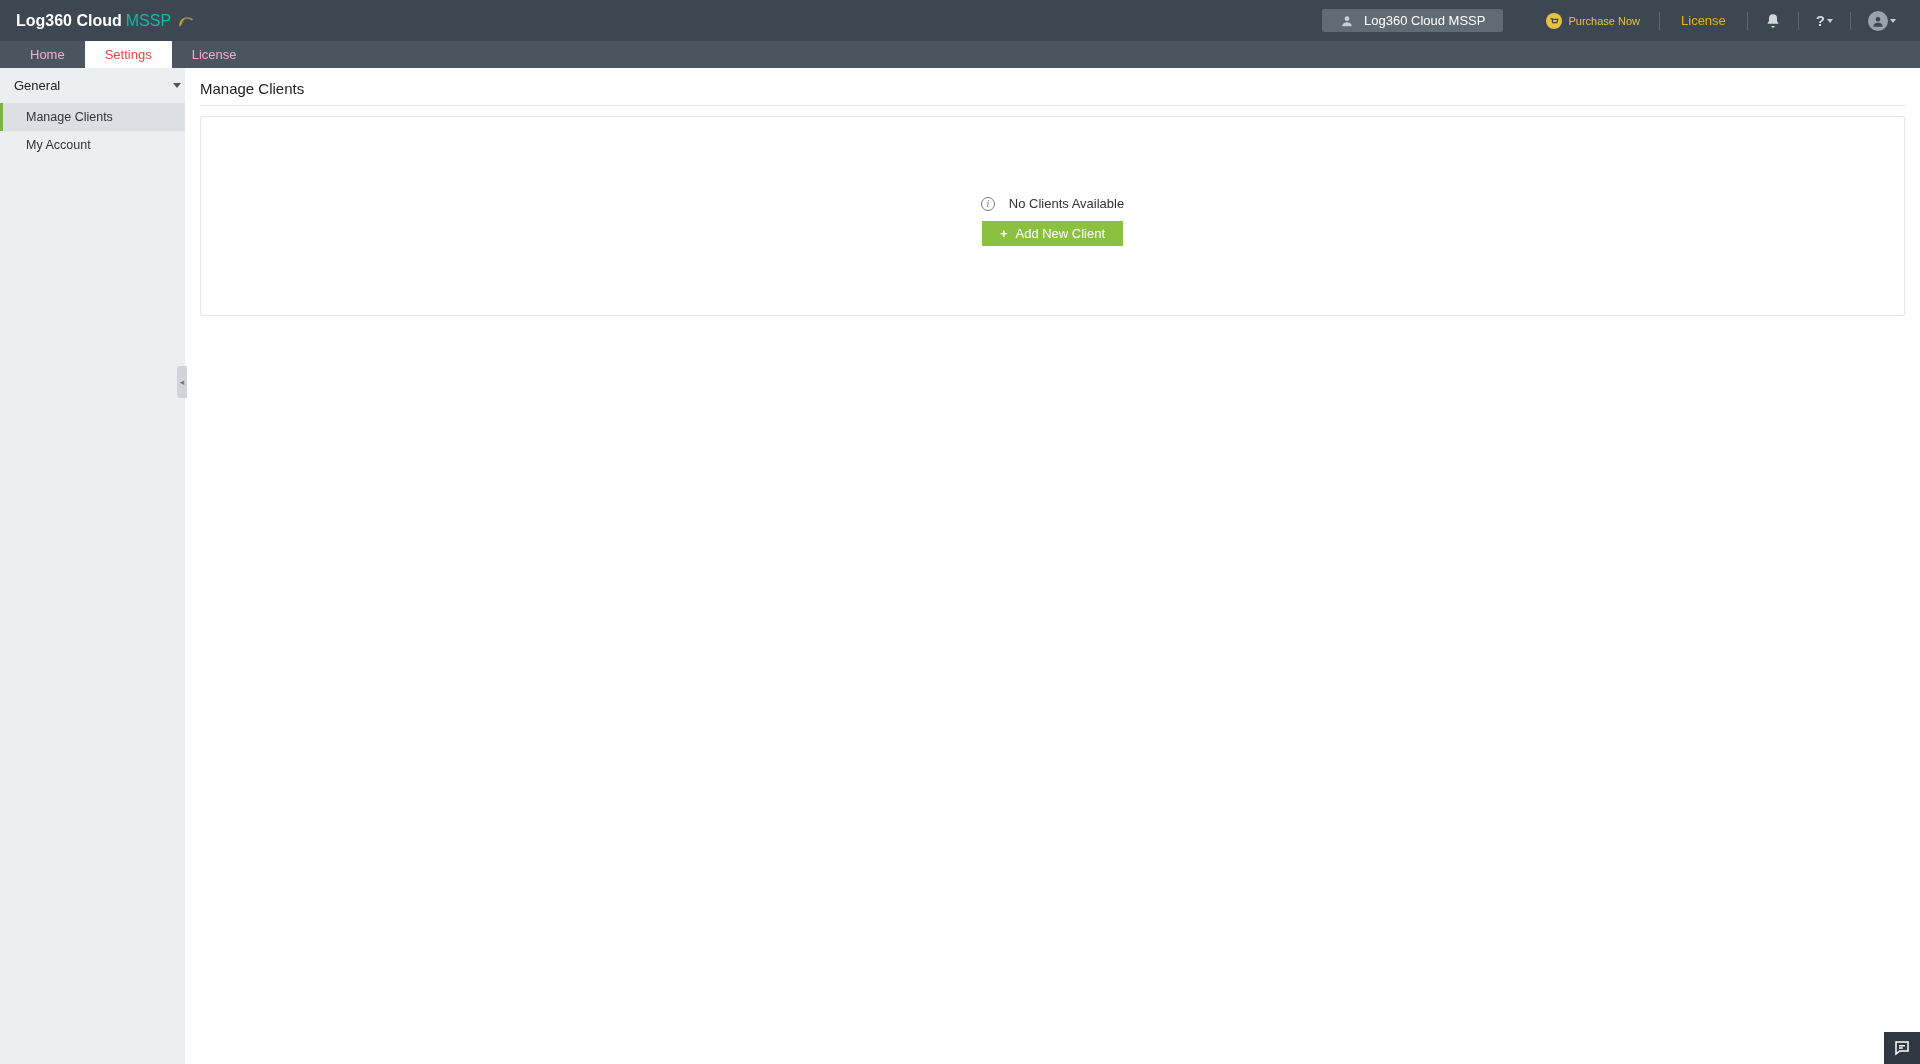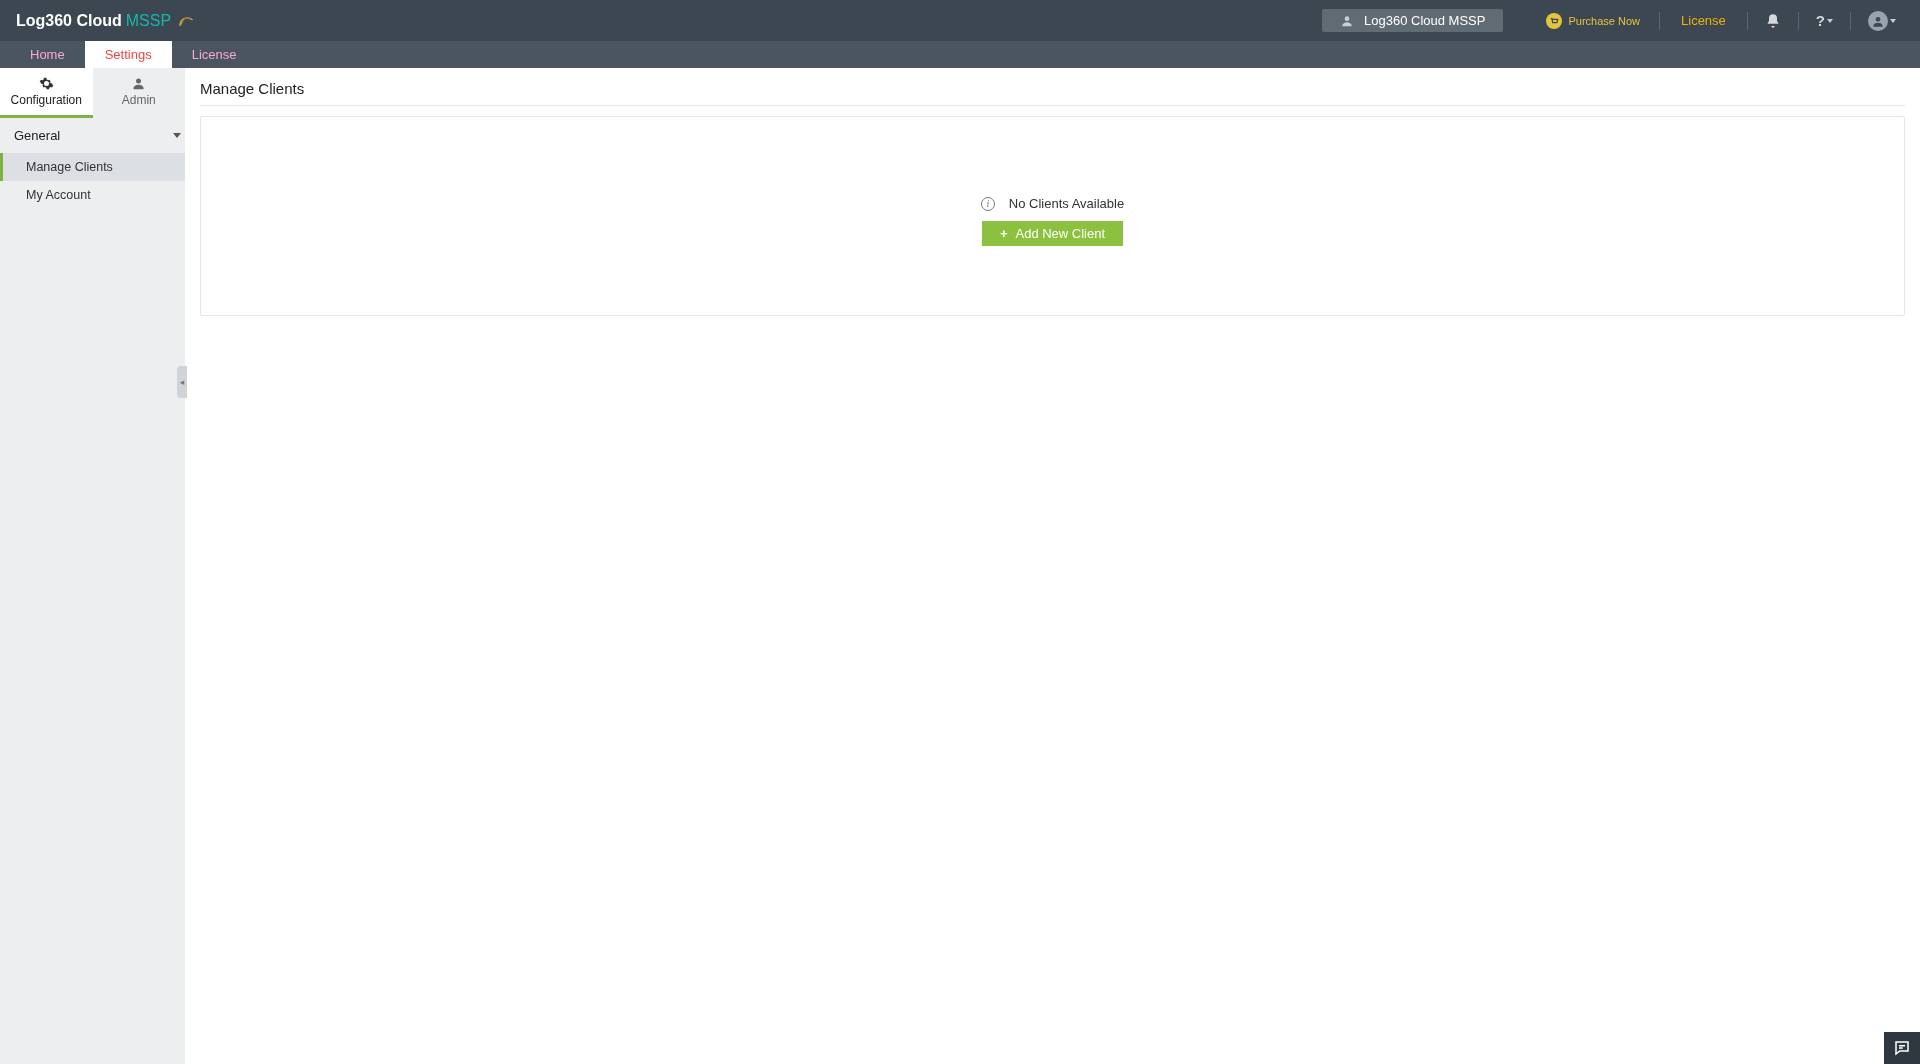--- a/index.html
+++ b/index.html
@@ -332,39 +332,20 @@
     <span>Settings</span>
   </div>
   <div class="nav-tab">
     <span>License</span>
   </div>
 </div>
 
 <div class="body">
 
   <div class="sidebar">
-    <div class="subtabs">
-      <div class="subtab active">
-        <span class="sicon">
-          <svg width="15" height="15" viewBox="0 0 24 24" fill="#333">
-              <path d="M12 8a4 4 0 1 0 0 8 4 4 0 0 0 0-8zm9 4a7 7 0 0 1-.1 1.2l2 1.6-2 3.4-2.4-.8a7 7 0 0 1-2 1.2l-.4 2.6h-4l-.4-2.6a7 7 0 0 1-2-1.2l-2.4.8-2-3.4 2-1.6A7 7 0 0 1 3 12a7 7 0 0 1 .1-1.2l-2-1.6 2-3.4 2.4.8a7 7 0 0 1 2-1.2L7.9 2.8h4l.4 2.6a7 7 0 0 1 2 1.2l2.4-.8 2 3.4-2 1.6A7 7 0 0 1 21 12z"></path>
-            </svg>
-        </span>
-        <span>Configuration</span>
-      </div>
-      <div class="subtab">
-        <span class="sicon">
-          <svg width="15" height="15" viewBox="0 0 24 24" fill="#666">
-              <circle cx="12" cy="8" r="4"></circle>
-              <path d="M4 20c0-4 4-6 8-6s8 2 8 6v1H4z"></path>
-            </svg>
-        </span>
-        <span>Admin</span>
-      </div>
-    </div>
 
     <div class="side-section-header">
       <span>General</span>
       <span class="caret-down"></span>
     </div>
     <div class="side-item active">
       <span>Manage Clients</span>
     </div>
     <div class="side-item">
       <span>My Account</span>

